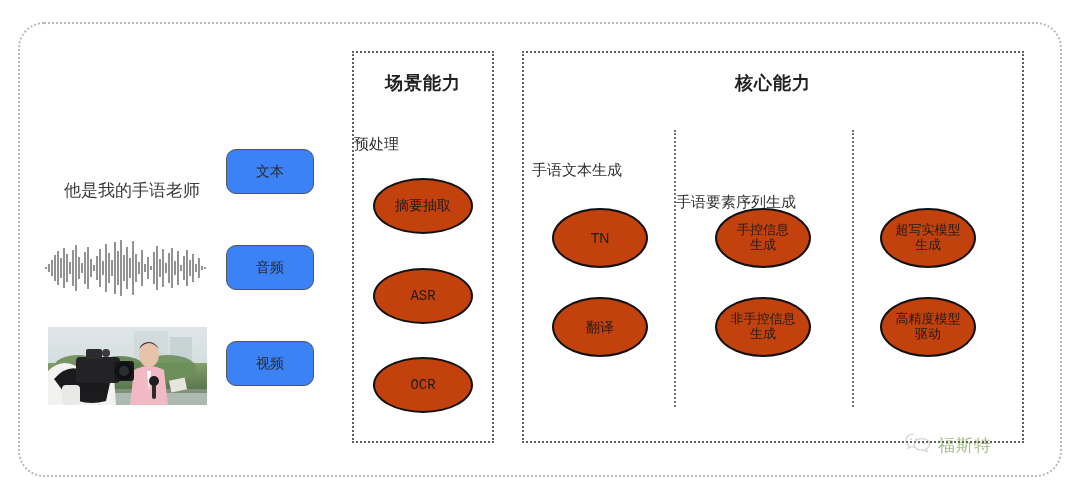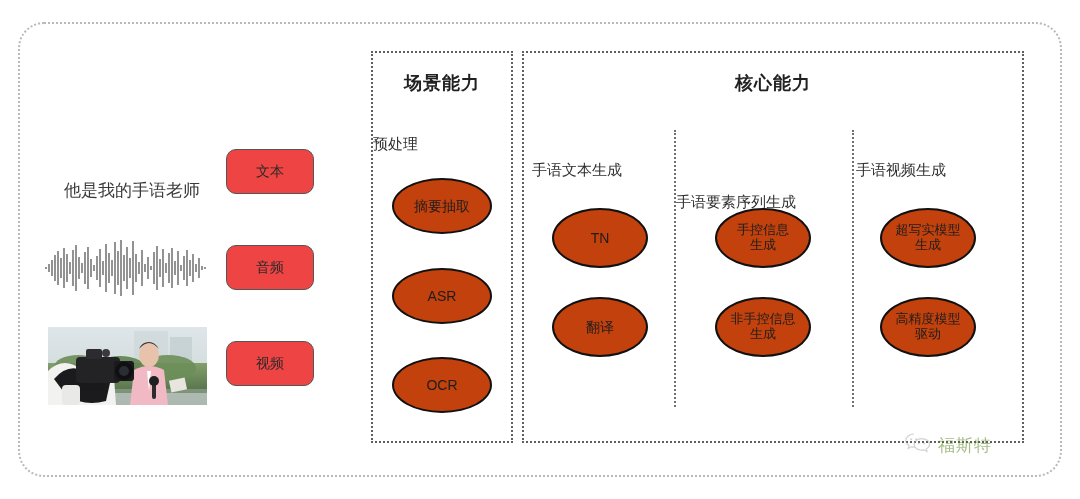--- a/index.html
+++ b/index.html
@@ -31,21 +31,21 @@
     box-sizing: border-box;
   }
 
   
   .panel {
     position: absolute;
     border: 2px dotted #5f5f5f;
     box-sizing: border-box;
     background: transparent;
   }
-  .panel-scene  { left: 371px; top: 51px; width: 142px; height: 392px; }
+  .panel-scene  { left: 352px; top: 51px; width: 142px; height: 392px; font-family: Liberation Mono, monospace; }
   .panel-core   { left: 522px; top: 51px; width: 502px; height: 392px; }
 
   .panel-title {
     position: absolute;
     left: 0;
     width: 100%;
     text-align: center;
     font-size: 18px;
     font-weight: bold;
     color: #212121;
@@ -119,21 +119,21 @@
     width: 88px;
     height: 45px;
     border: 1.6px solid #555555;
     border-radius: 10px;
     box-sizing: border-box;
     display: flex;
     align-items: center;
     justify-content: center;
     font-size: 14px;
     color: #2a2a2a;
-    background: #ef4444;
+    background: #3b82f6;
   }
   .pill-text  { left: 226px; top: 149px; }
   .pill-audio { left: 226px; top: 245px; }
   .pill-video { left: 226px; top: 341px; }
 
   
   .waveform {
     position: absolute;
     left: 44px;
     top: 238px;
@@ -305,21 +305,20 @@
     <div class="sub-head" style="left:8px; width:140px; top:108px;">手语文本生成</div>
     <div class="ellipse" style="left:28px; top:155px; width:96px; height:60px;">TN</div>
     <div class="ellipse" style="left:28px; top:244px; width:96px; height:60px;">翻译</div>
 
     <div class="sub-head" style="left:152px; width:174px; top:108px;margin-top:32px;">手语要素序列生成</div>
     <div class="ellipse small-text" style="left:191px; top:155px; width:96px; height:60px;">手控信息
 生成</div>
     <div class="ellipse small-text" style="left:191px; top:244px; width:96px; height:60px;">非手控信息
 生成</div>
 
-    <div class="sub-head" style="left:332px; width:160px; top:108px;">手语视频生成</div>
     <div class="ellipse small-text" style="left:356px; top:155px; width:96px; height:60px;">超写实模型
 生成</div>
     <div class="ellipse small-text" style="left:356px; top:244px; width:96px; height:60px;">高精度模型
 驱动</div>
   </div>
 
   <div class="watermark">
     <span>
       <svg width="26" height="22" viewBox="0 0 26 22" xmlns="http://www.w3.org/2000/svg">
         <g fill="none" stroke="#a8a8a8" stroke-width="1.2">

